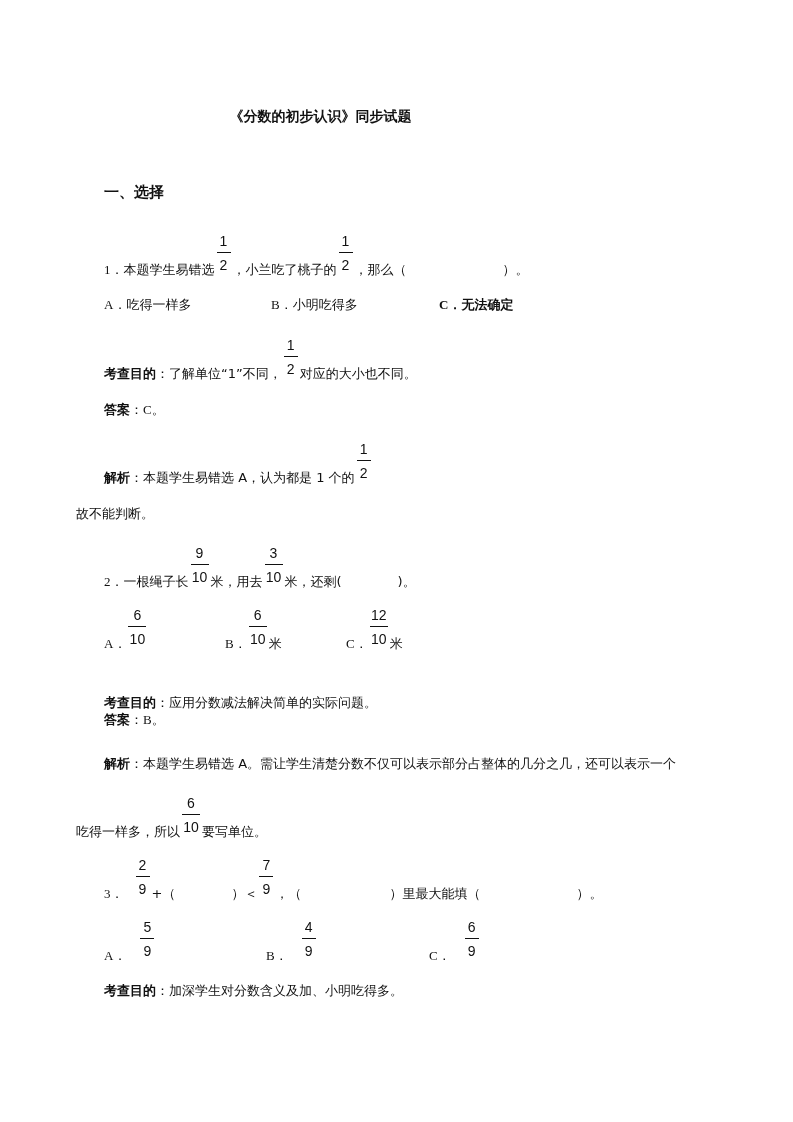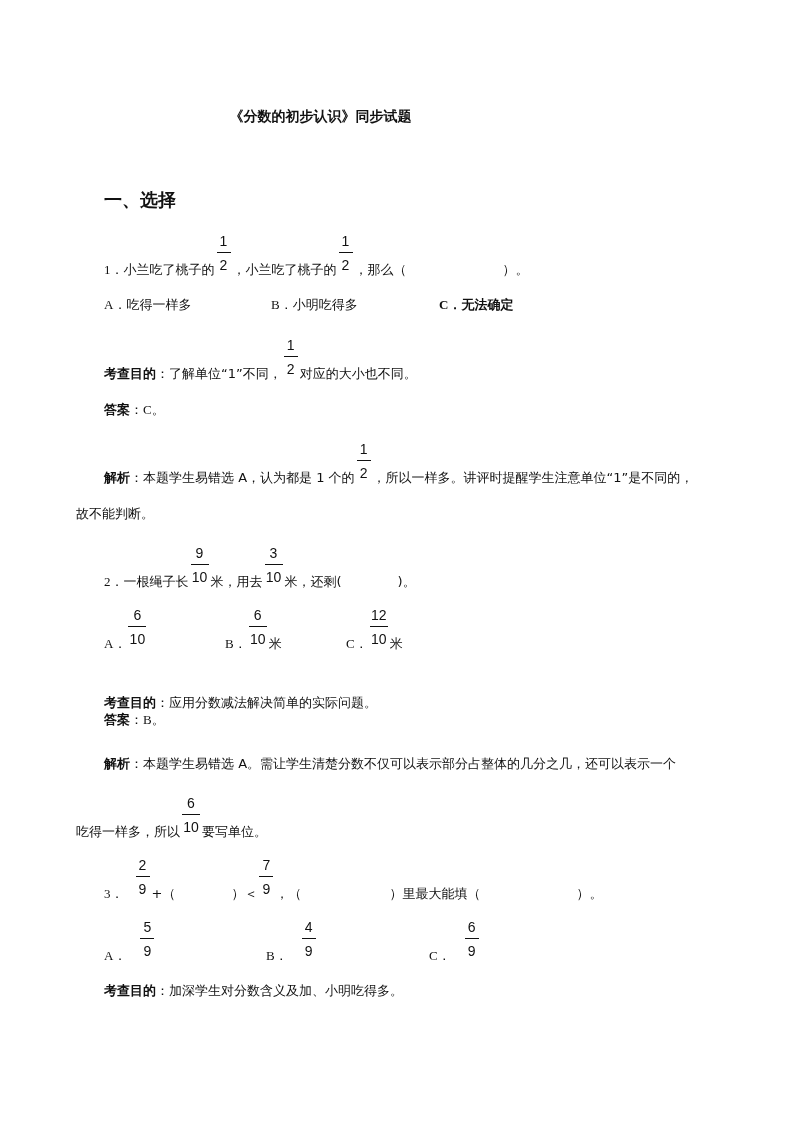--- a/index.html
+++ b/index.html
@@ -3,21 +3,21 @@
 <meta charset="utf-8">
 <style>
   html, body { margin: 0; padding: 0; background: #ffffff; }
   body {
     width: 793px; height: 1122px; position: relative; overflow: hidden;
     font-family: "DejaVu Sans", "Liberation Sans", sans-serif;
     color: #111111; font-size: 13px;
   }
   .abs { position: absolute; white-space: nowrap; line-height: 16px; }
   .title { font-weight: bold; font-size: 14px; left: 0; width: 641px; text-align: center; top: 108px; }
-  .section { font-weight: bold; font-size: 18px; left: 104px; top: 192px; }
+  .section { font-weight: bold; font-size: 15px; left: 104px; top: 184px; }
   .b { font-weight: bold; }
   .latin { font-family: "Liberation Serif", "DejaVu Serif", serif; }
   .frac {
     display: inline-block; position: relative; vertical-align: baseline;
     width: 14px; height: 16px; margin: 0 2px;
   }
   .frac.wide { width: 18px; }
   .frac .num, .frac .den {
     position: absolute; left: 0; right: 0; text-align: center;
     font-family: "Liberation Sans", sans-serif; font-size: 14px; line-height: 14px;
@@ -27,34 +27,34 @@
   .frac .bar { position: absolute; left: 0; right: 0; top: -6px; height: 1px; background: #111; }
   .gap { display: inline-block; }
 </style>
 </head>
 <body>
 
 <div class="abs title">《分数的初步认识》同步试题</div>
 <div class="abs section">一、选择</div>
 
 <div class="abs" style="left:104px; top:258px;">
-  <span class="latin">1．</span><span>小兰吃了桃子的</span><span class="frac"><span class="num">1</span><span class="bar"></span><span class="den">2</span></span><span>，小兰吃了桃子的</span><span class="frac"><span class="num">1</span><span class="bar"></span><span class="den">2</span></span><span>，那么（</span><span class="gap" style="width:96px"></span><span>）。</span>
+  <span class="latin">1．</span><span>本题学生易错选</span><span class="frac"><span class="num">1</span><span class="bar"></span><span class="den">2</span></span><span>，小兰吃了桃子的</span><span class="frac"><span class="num">1</span><span class="bar"></span><span class="den">2</span></span><span>，那么（</span><span class="gap" style="width:96px"></span><span>）。</span>
 </div>
 <div class="abs" style="left:104px; top:297px;"><span class="latin">A．</span><span>吃得一样多</span></div>
 <div class="abs" style="left:271px; top:297px;"><span class="latin">B．</span><span>小明吃得多</span></div>
 <div class="abs" style="left:439px; top:297px;font-weight:bold;"><span class="latin">C．</span><span>无法确定</span></div>
 
 <div class="abs" style="left:104px; top:362px;">
   <span class="b">考查目的</span><span>：了解单位“1”不同，</span><span class="frac"><span class="num">1</span><span class="bar"></span><span class="den">2</span></span><span>对应的大小也不同。</span>
 </div>
 <div class="abs" style="left:104px; top:402px;">
   <span class="b">答案</span><span class="latin">：C。</span>
 </div>
 <div class="abs" style="left:104px; top:466px;">
-  <span class="b">解析</span><span>：本题学生易错选 A，认为都是 1 个的</span><span class="frac"><span class="num">1</span><span class="bar"></span><span class="den">2</span></span><span>，所以一样多。讲评时提醒学生注意单位“1”是不同的，</span>
+  <span class="b">解析</span><span>：本题学生易错选 A，认为都是 1 个的</span><span class="frac"><span class="num">1</span><span class="bar"></span><span class="den">2</span></span>
 </div>
 <div class="abs" style="left:76px; top:506px;">故不能判断。</div>
 
 <div class="abs" style="left:104px; top:570px;">
   <span class="latin">2．</span><span>一根绳子长</span><span class="frac wide"><span class="num">9</span><span class="bar"></span><span class="den">10</span></span><span>米，用去</span><span class="frac wide"><span class="num">3</span><span class="bar"></span><span class="den">10</span></span><span>米，还剩(</span><span class="gap" style="width:56px"></span><span>)。</span>
 </div>
 <div class="abs" style="left:104px; top:632px;">
   <span class="latin">A．</span><span class="frac wide"><span class="num">6</span><span class="bar"></span><span class="den">10</span></span><span></span>
 </div>
 <div class="abs" style="left:225px; top:632px;">

